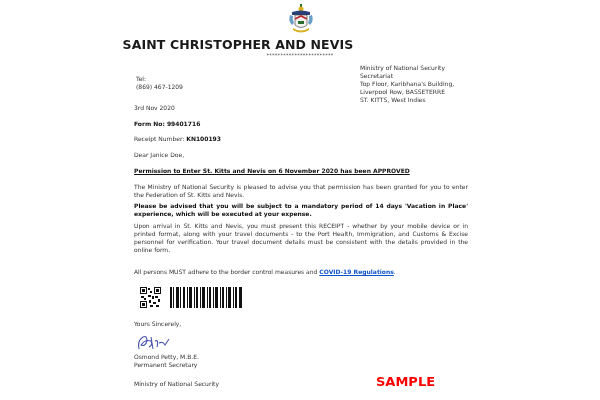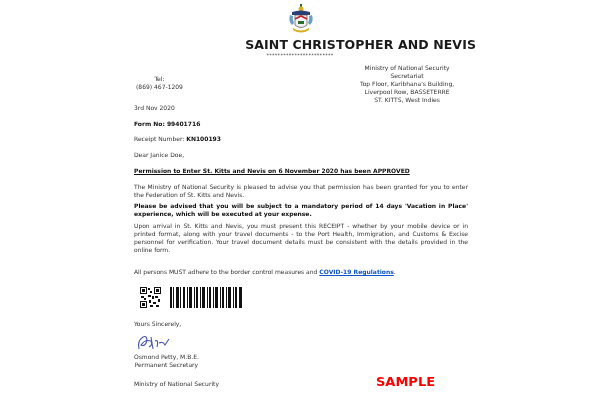--- a/index.html
+++ b/index.html
@@ -1,20 +1,20 @@
 <!DOCTYPE html>
 <html><head>
   <meta charset="utf-8">
   <style>
     * { margin: 0; padding: 0; box-sizing: border-box; }
     html, body { width: 600px; height: 400px; background: #ffffff; overflow: hidden; }
     body { font-family: "DejaVu Sans", sans-serif; color: #222; position: relative; }
-    .abs { position: absolute; text-align: center; }
+    .abs { position: absolute; }
     .crest { left: 288px; top: 3px; width: 26px; height: 32px; }
-    .country { left: 0; width: 476px; top: 37px; text-align: right; font-family: "DejaVu Sans", sans-serif; font-weight: bold; font-size: 12.5px; color: #1a1a1a; letter-spacing: 0.1px; }
+    .country { left: 0; width: 476px; top: 37px; text-align: center; font-family: "DejaVu Sans", sans-serif; font-weight: bold; font-size: 12.5px; color: #1a1a1a; letter-spacing: 0.1px; }
     .stars { left: 0; width: 600px; top: 52px; text-align: center; font-size: 5px; color: #444; letter-spacing: 0.3px; }
     .small { font-size: 6px; line-height: 8px; color: #333; }
     .tel { left: 136px; top: 75px; }
     .addr { left: 360px; top: 64px; }
     .date { left: 134px; top: 104px; }
     .form { left: 134px; top: 120px; font-weight: bold; color: #111; }
     .receipt { left: 134px; top: 135px; }
     .receipt b { color: #111; }
     .dear { left: 134px; top: 151px; }
     .perm { left: 134px; top: 167px; font-weight: bold; text-decoration: underline; color: #111; }

